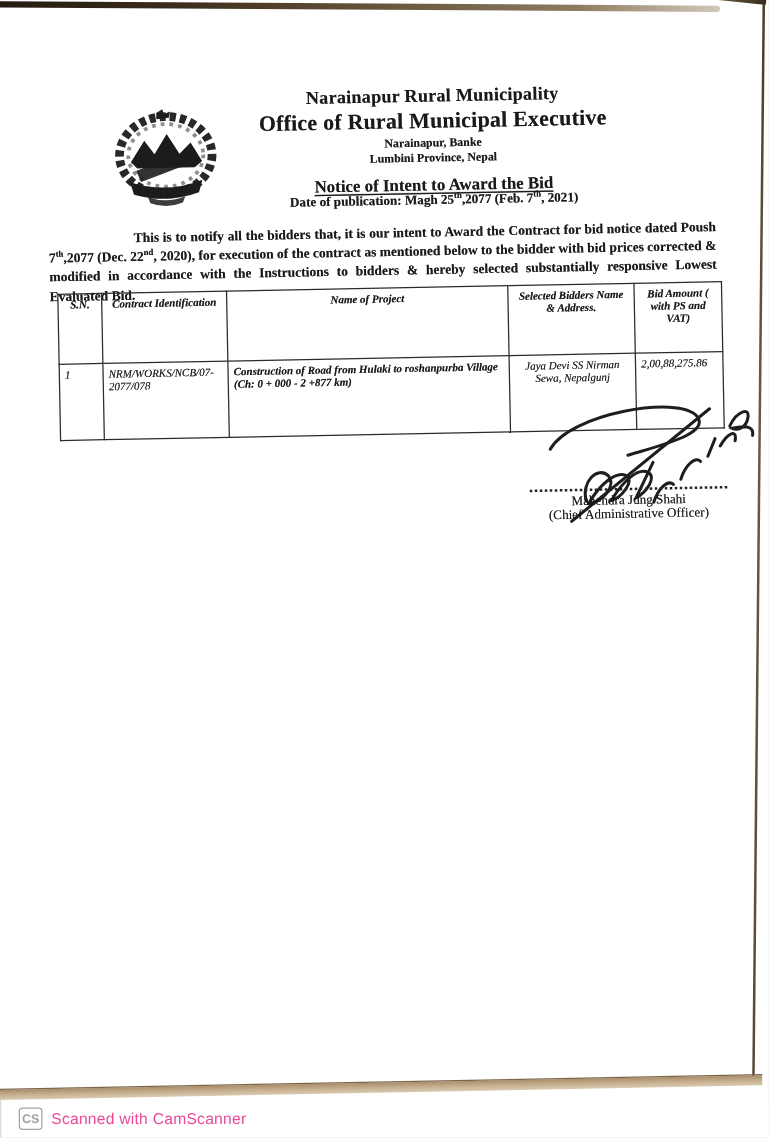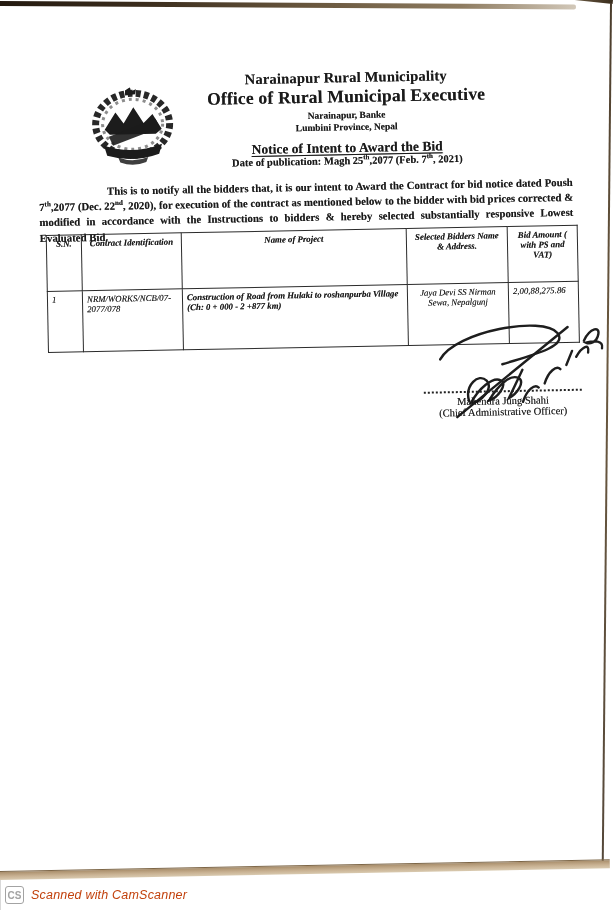--- a/index.html
+++ b/index.html
@@ -94,26 +94,26 @@
   .sig-title { font-size: 10.5px; }
   
   .footer {
     position: absolute; left: 0; bottom: 0; width: 100%; height: 30px;
     background: #ffffff;
     display: flex; align-items: center;
     font-family: "Liberation Sans", sans-serif;
     border-left: 1px solid #d9d9d9;
   }
   .cs-badge {
-    width: 19px; height: 18px; margin-left: 4px;
+    width: 19px; height: 18px; margin-left: 14px;
     border: 1.6px solid #a3a3a3; border-radius: 3px;
     color: #a3a3a3; font-weight: bold; font-size: 10px;
     display: flex; align-items: center; justify-content: center;
   }
-  .cs-text { color: #c2410c; font-size: 12.5px; margin-left: 7px; letter-spacing: 0.2px; font-style: italic; }
+  .cs-text { color: #ec4899; font-size: 12.5px; margin-left: 7px; letter-spacing: 0.2px; }
 </style>
 </head>
 <body>
 
 <div class="screenshot">
 
   <div class="edge-top"></div>
   <div class="edge-top-right"></div>
   <div class="edge-right"></div>
   <div class="edge-bottom"></div>

